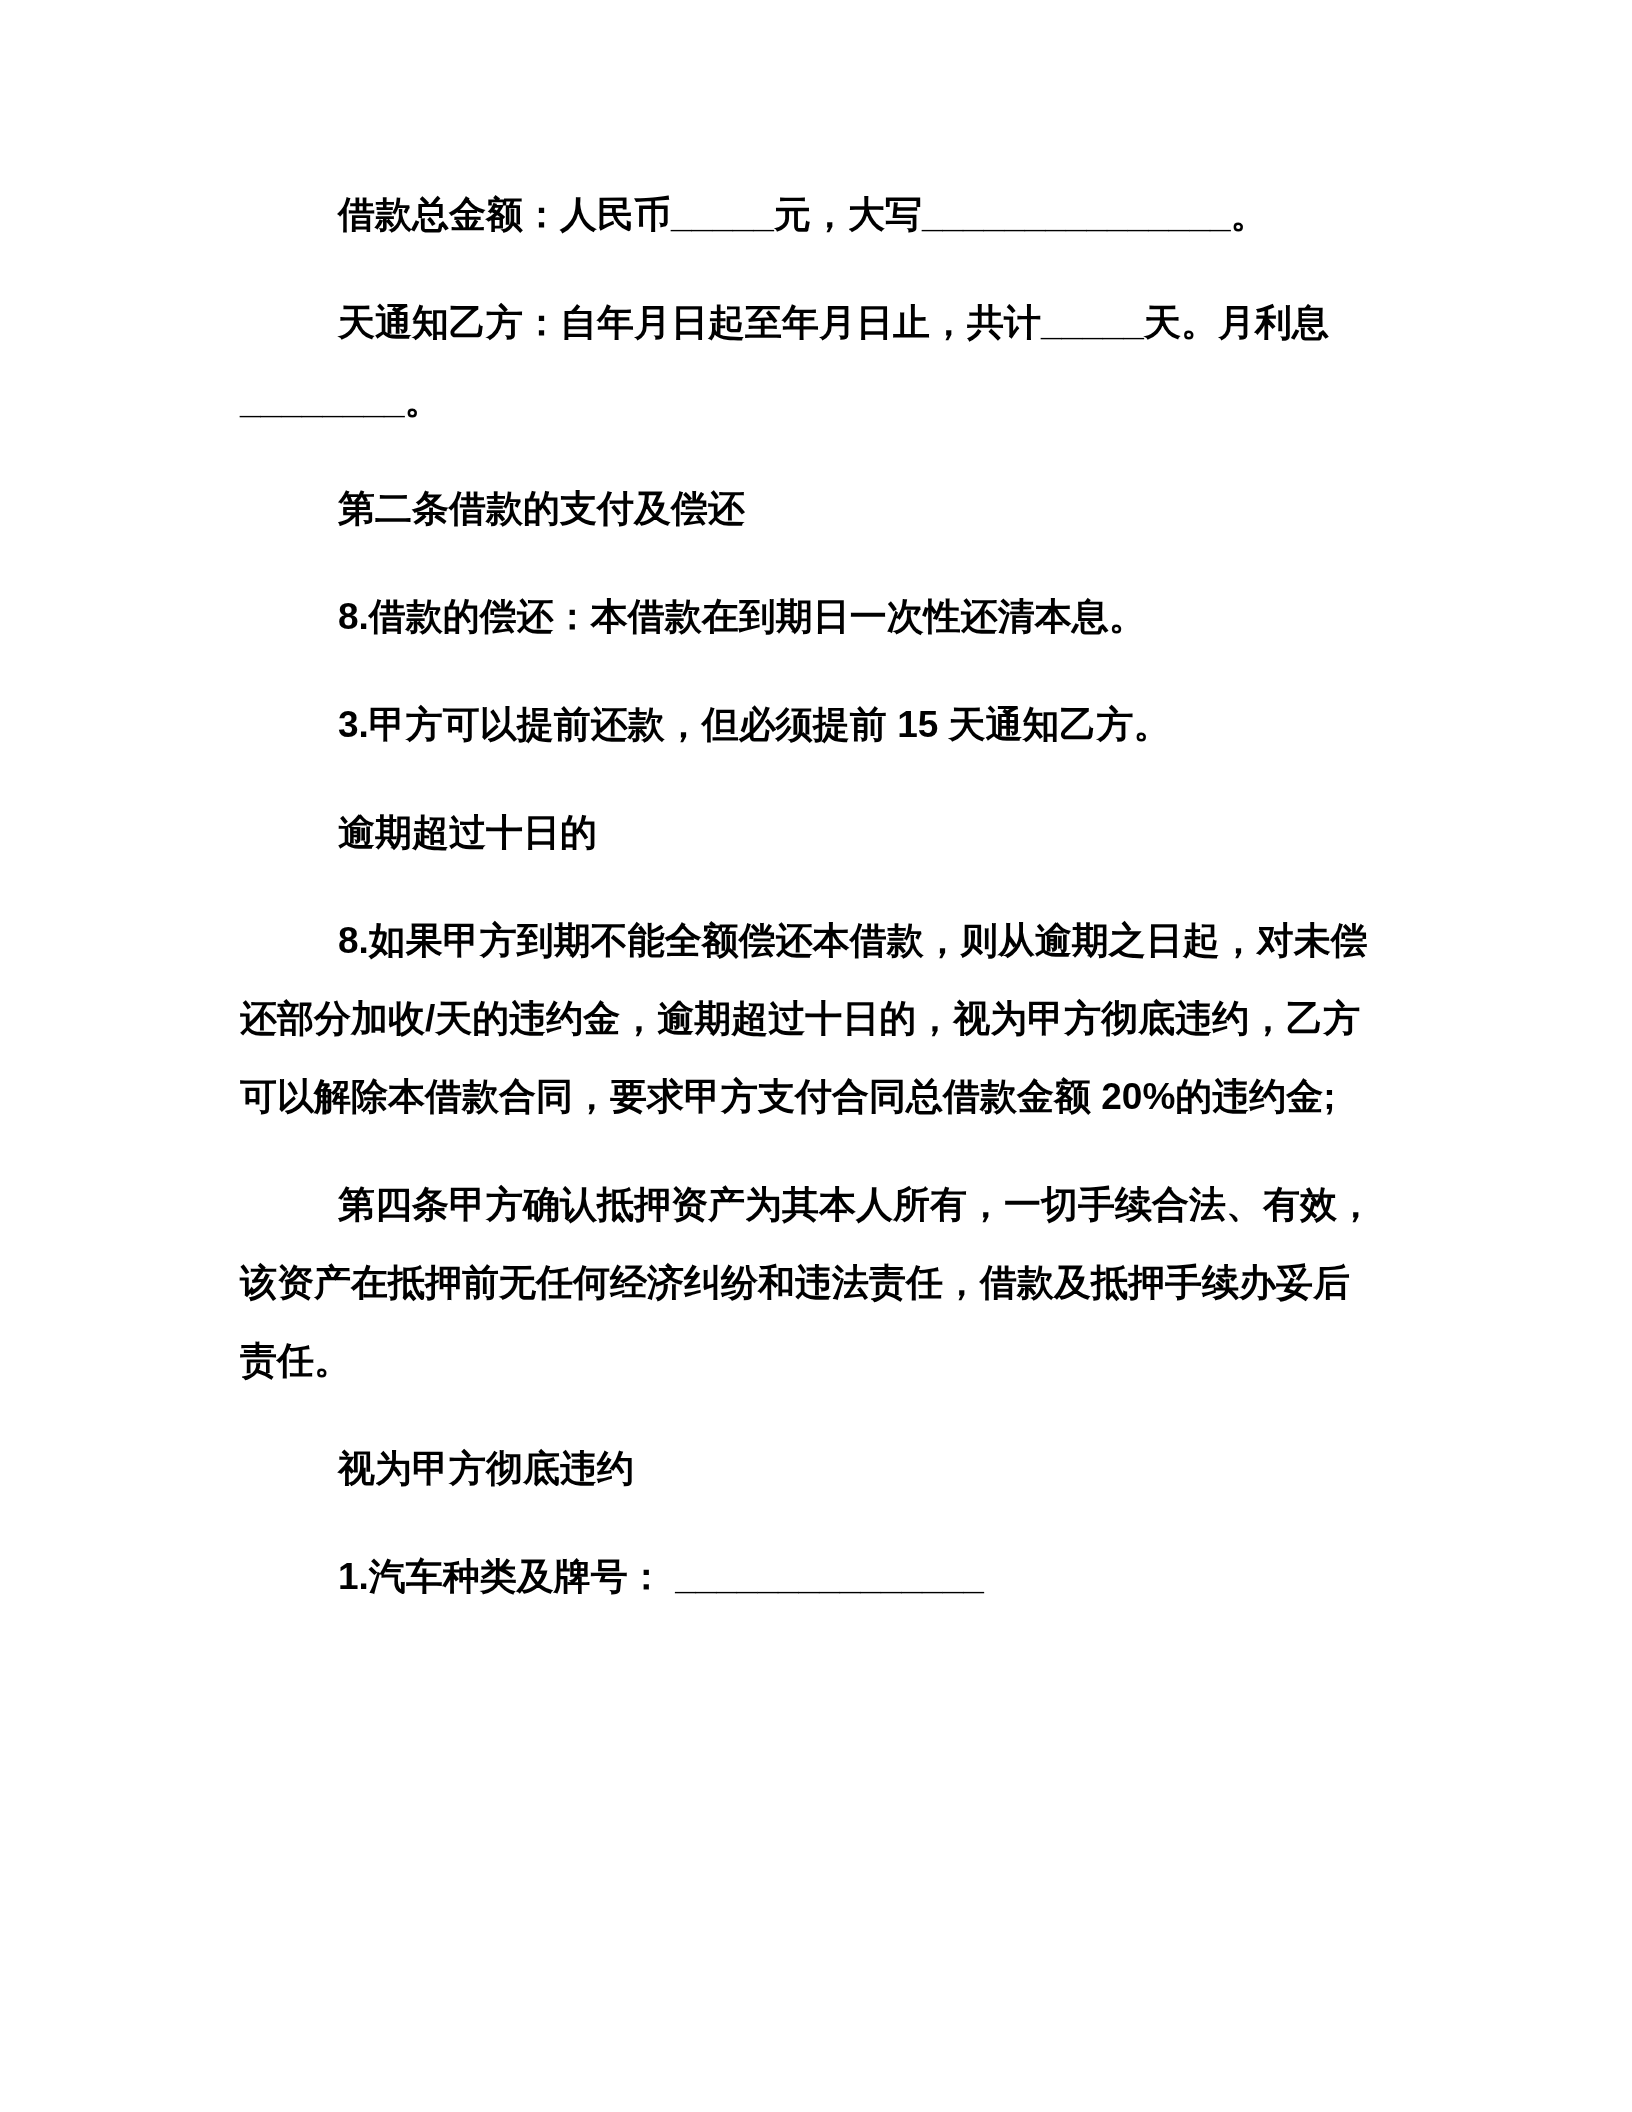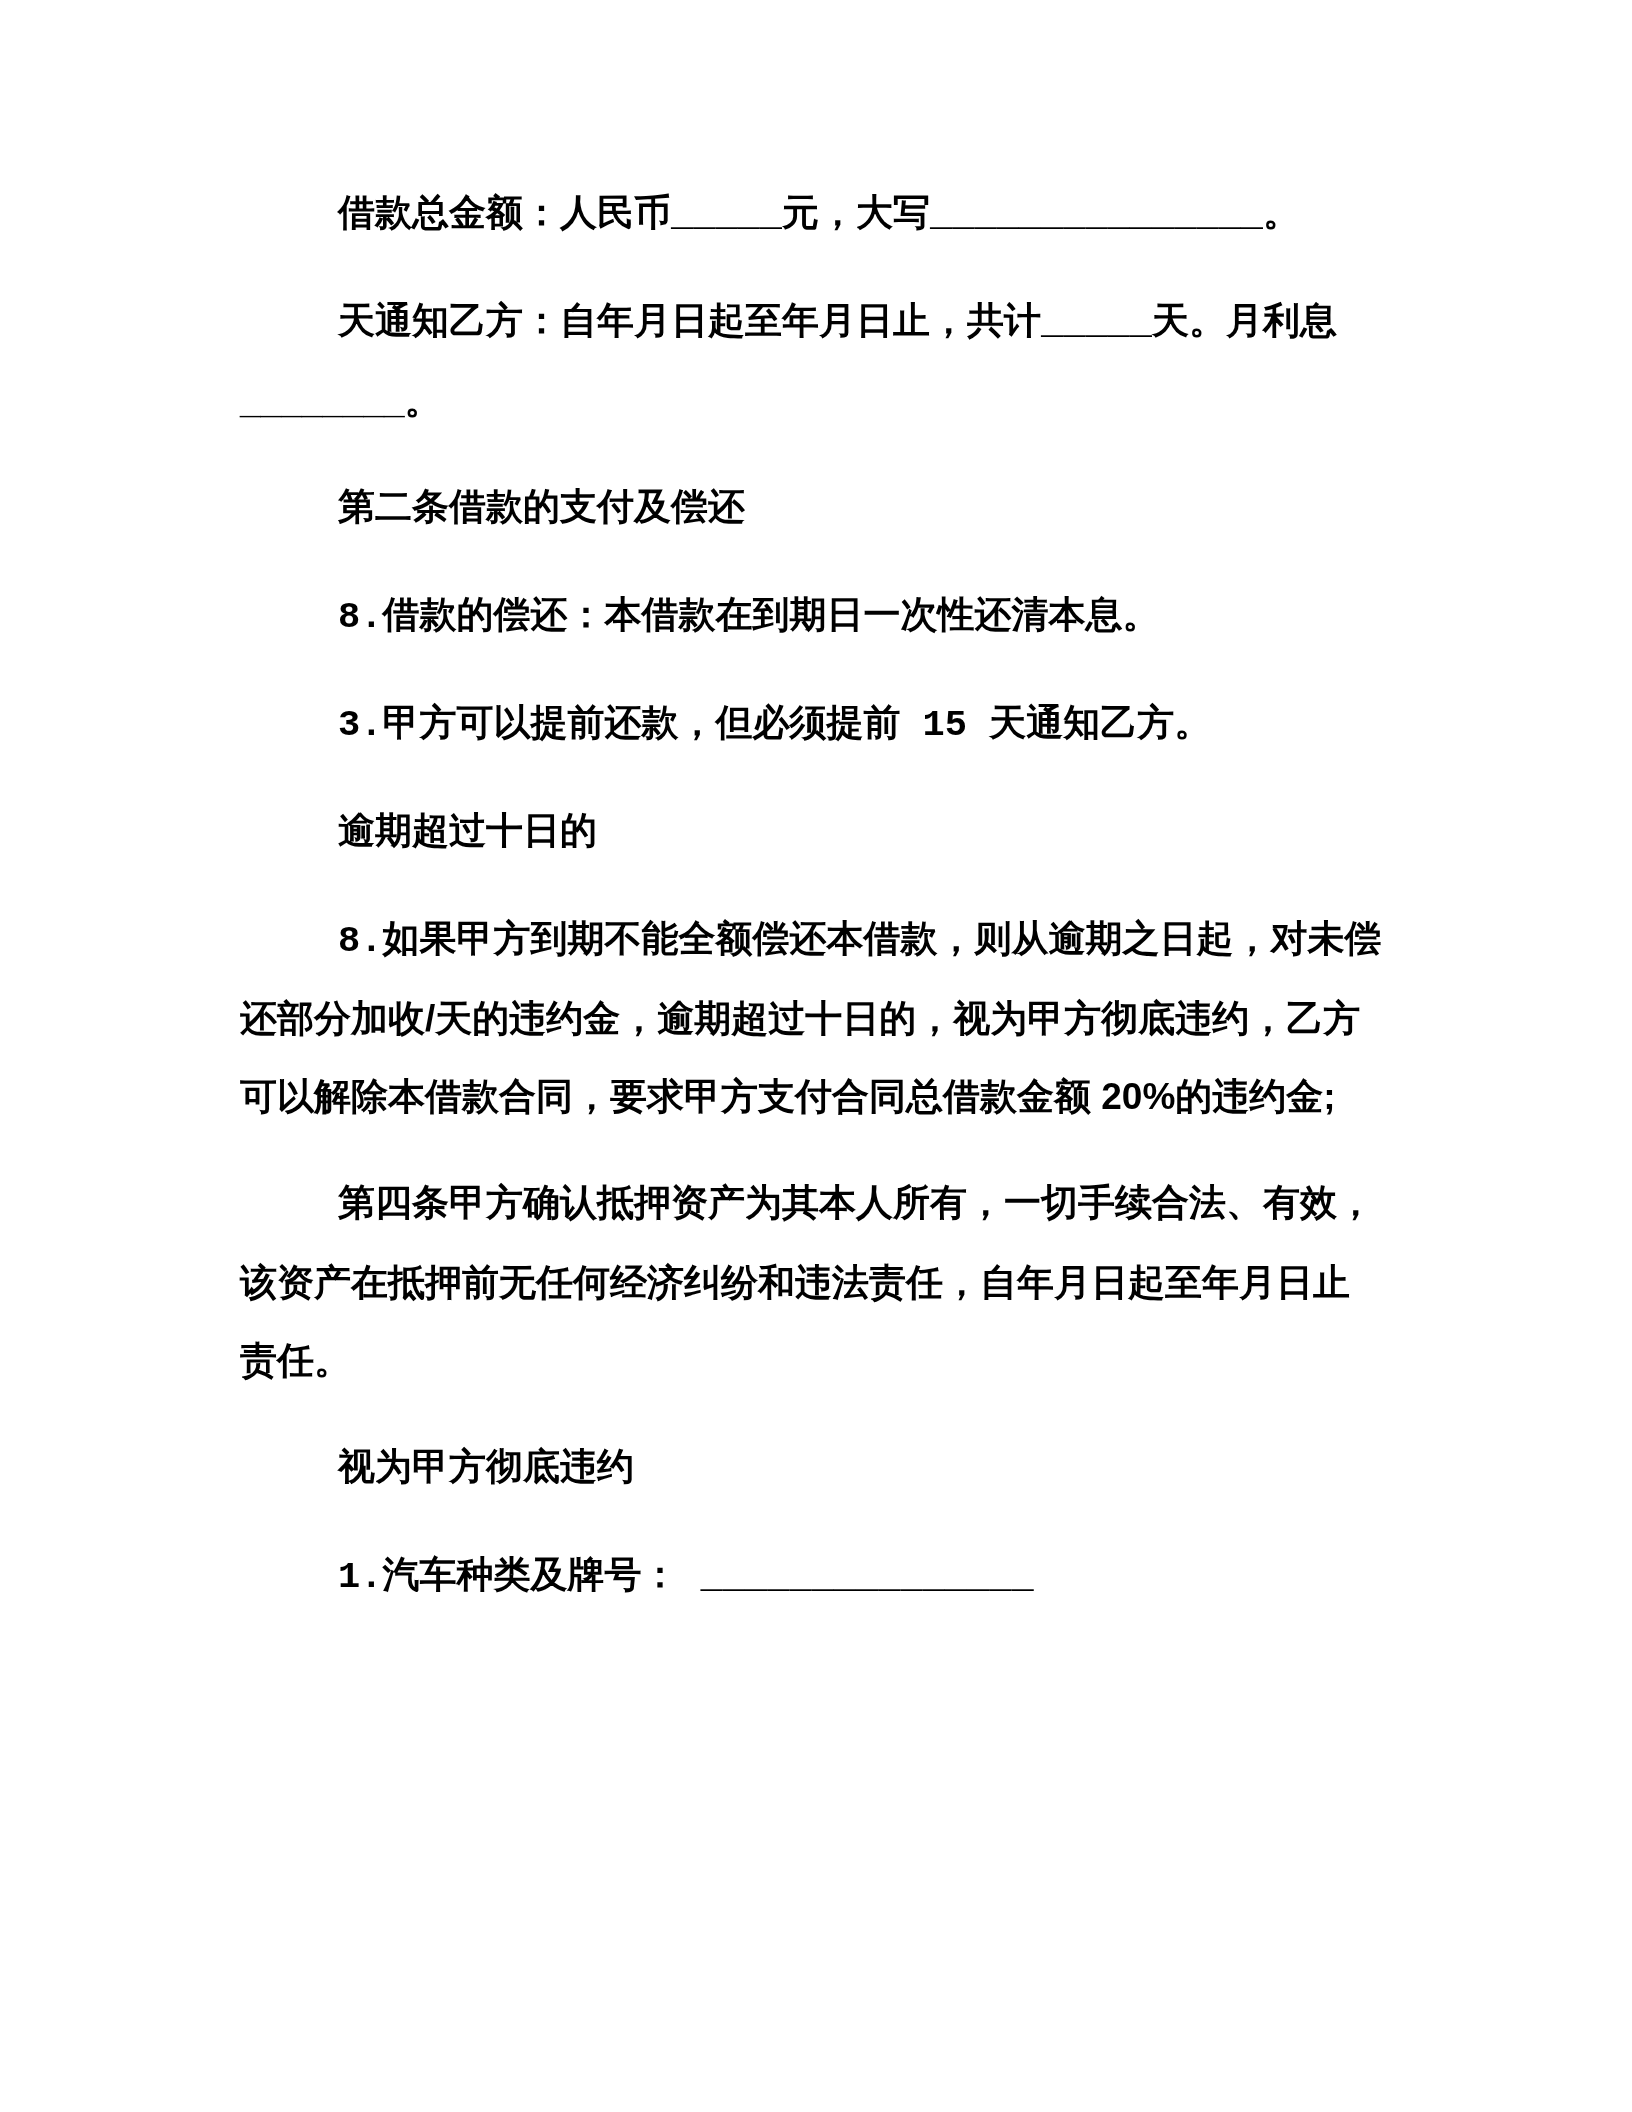--- a/index.html
+++ b/index.html
@@ -29,21 +29,20 @@
     margin: 0 0 30px 0;
     padding: 0;
   }
   .line {
     display: block;
     line-height: 78px;
     white-space: pre;
   }
   .line.first {
     padding-left: 98px;
-    font-family: Liberation Mono, monospace;
   }
 </style>
 </head>
 <body>
 
 <div class="page">
   <div id="doc-body">
       <p class="para">
         <span class="line first">借款总金额：人民币_____元，大写_______________。</span>
       </p>
@@ -63,21 +62,21 @@
       <p class="para">
         <span class="line first">逾期超过十日的</span>
       </p>
       <p class="para">
         <span class="line first">8.如果甲方到期不能全额偿还本借款，则从逾期之日起，对未偿</span>
         <span class="line">还部分加收/天的违约金，逾期超过十日的，视为甲方彻底违约，乙方</span>
         <span class="line">可以解除本借款合同，要求甲方支付合同总借款金额 20%的违约金;</span>
       </p>
       <p class="para">
         <span class="line first">第四条甲方确认抵押资产为其本人所有，一切手续合法、有效，</span>
-        <span class="line">该资产在抵押前无任何经济纠纷和违法责任，自年月日起至年月日止</span>
+        <span class="line">该资产在抵押前无任何经济纠纷和违法责任，借款及抵押手续办妥后</span>
         <span class="line">责任。</span>
       </p>
       <p class="para">
         <span class="line first">视为甲方彻底违约</span>
       </p>
       <p class="para">
         <span class="line first">1.汽车种类及牌号： _______________</span>
       </p>
     </div>
 </div>

